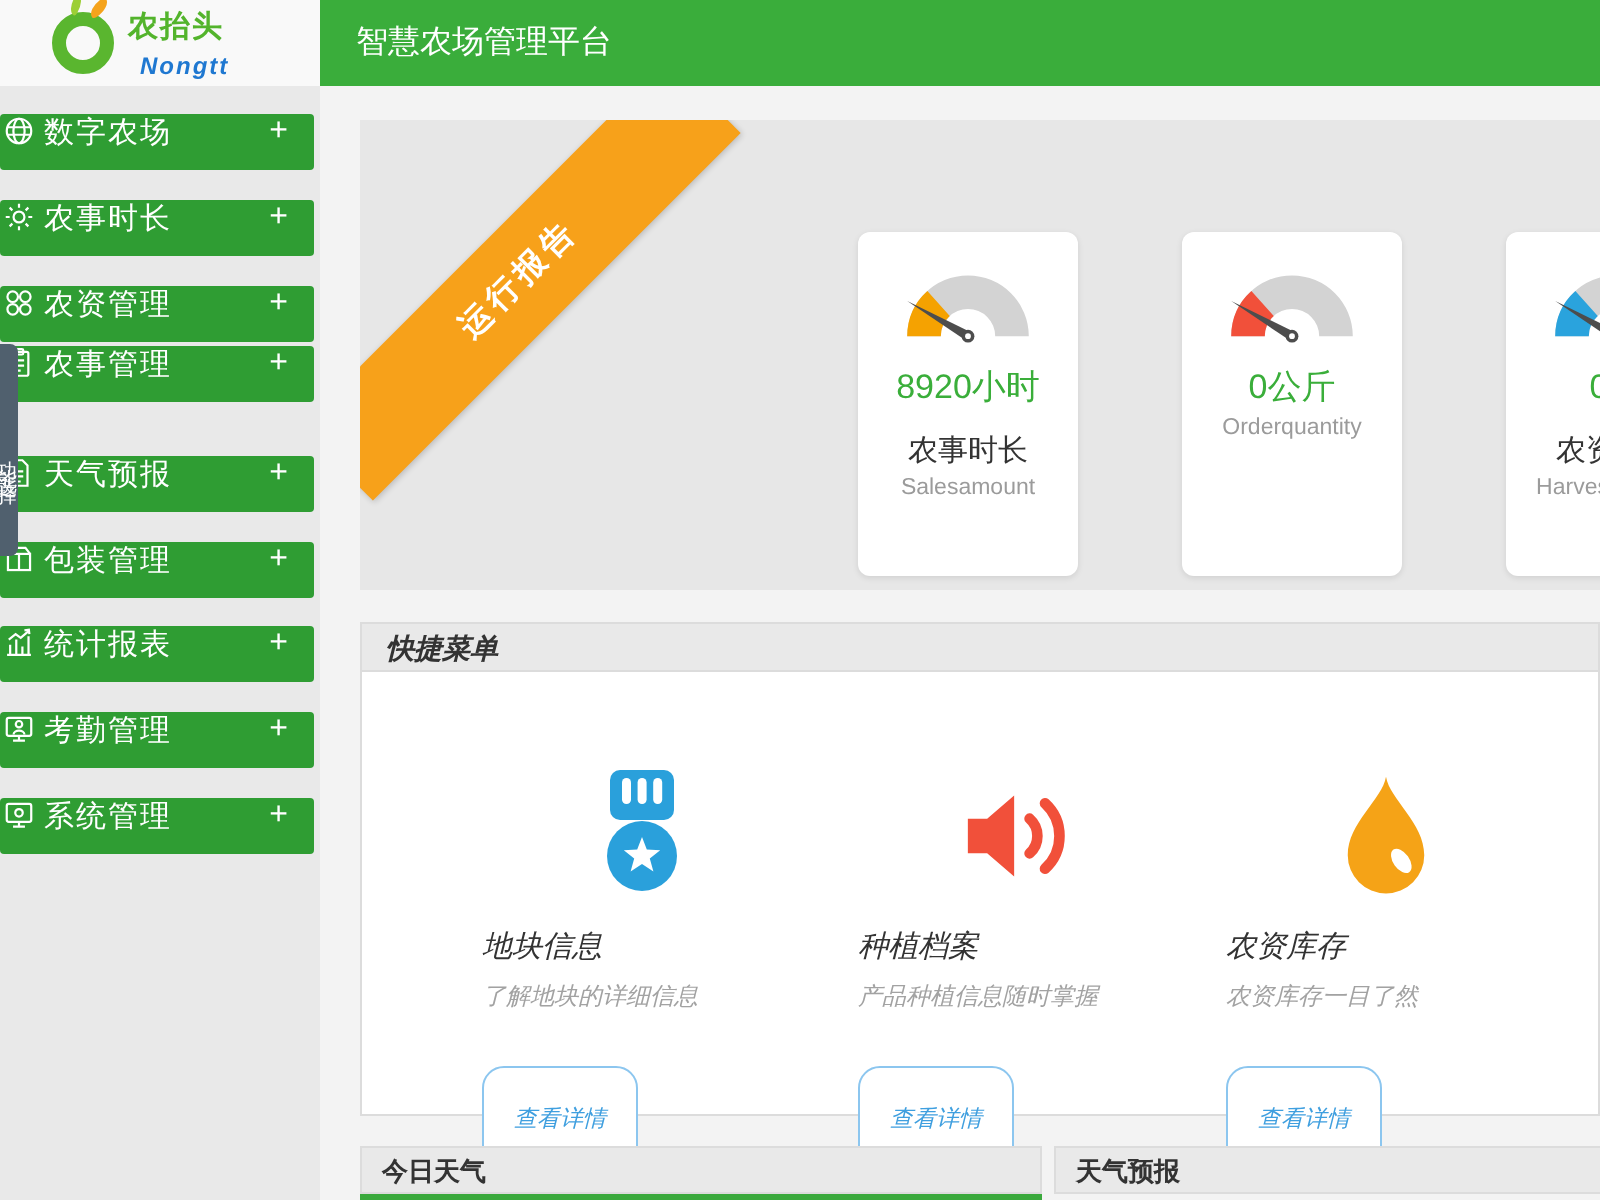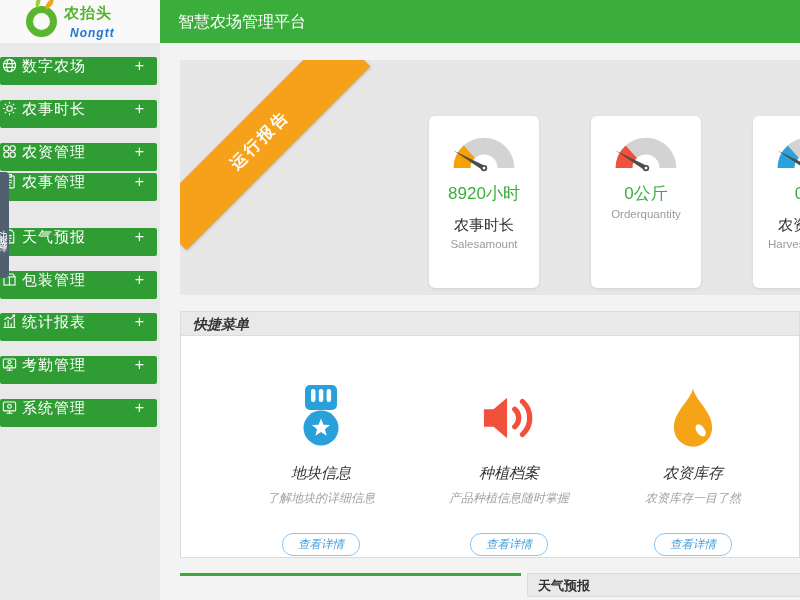--- a/index.html
+++ b/index.html
@@ -32,25 +32,25 @@
             text-align:center; line-height:52px; font-size:16px; font-weight:bold; color:#fff; letter-spacing:3px; box-shadow:0 1px 3px rgba(0,0,0,.2); }
   .gcard { position:absolute; top:56px; width:110px; height:172px; background:#ffffff; border-radius:6px; box-shadow:0 1px 3px rgba(0,0,0,.10); text-align:center; }
   .gcard svg.gauge { margin-top:12px; width:80px; height:45px; display:block; margin-left:auto; margin-right:auto; }
   .gval { margin-top:9px; font-size:17px; color:#3aae3a; white-space:nowrap; }
   .glabel { margin-top:11px; font-size:15px; color:#333; white-space:nowrap; }
   .gsub { margin-top:3px; font-size:11.5px; color:#9b9b9b; white-space:nowrap; }
 
   
   .quick-panel { position:absolute; left:180px; top:311px; width:620px; height:247px; background:#ffffff; border:1px solid #dcdcdc;font-style:italic; }
   .panel-hd { height:24px; background:#e9e9e9; border-bottom:1px solid #dcdcdc; line-height:24px; padding-left:12px; font-size:14px; font-weight:bold; color:#333; }
-  .qcol { position:absolute; top:24px; width:160px; height:222px; text-align:center; padding-top:40px; }
+  .qcol { position:absolute; top:24px; width:160px; height:222px; padding-top:40px; }
   .qicon { height:84px; display:flex; align-items:center; justify-content:center; }
   .qtitle { margin-top:4px; font-size:15px; color:#333; }
   .qdesc { margin-top:7px; font-size:12px; color:#a2a2a2; white-space:nowrap; }
-  .qbtn { display:inline-block; margin-top:26px; padding:3px 15px; border:1px solid #8cc6ef; border-radius:11px; background:#fff;
+  .qbtn { display:inline-block; margin-top:26px; padding:18px 15px; border:1px solid #8cc6ef; border-radius:11px; background:#fff;
           font-size:11.5px; color:#3f9fdf; cursor:pointer; }
 
   
   .weather-left { position:absolute; left:180px; top:573px; width:341px; }
   .weather-right { position:absolute; left:527px; top:573px; width:280px; }
   .weather-left .panel-hd, .weather-right .panel-hd { border:1px solid #dcdcdc; font-size:13px; padding-left:10px; }
   .wline { height:3px; background:#3aa93c; }
 </style>
 </head>
 <body>
@@ -271,19 +271,20 @@
           <ellipse cx="31" cy="45" rx="4.2" ry="7.2" fill="#fff" transform="rotate(-35 31 45)"></ellipse>
         </svg>
       </div>
       <div class="qtitle">农资库存</div>
       <div class="qdesc">农资库存一目了然</div>
       <div class="qbtn">查看详情</div>
     </div>
   </div>
 
   <div class="weather-left">
+    <div class="panel-hd">今日天气</div>
     <div class="wline"></div>
   </div>
   <div class="weather-right">
     <div class="panel-hd">天气预报</div>
   </div>
 
 </div>
 
 </body></html>

